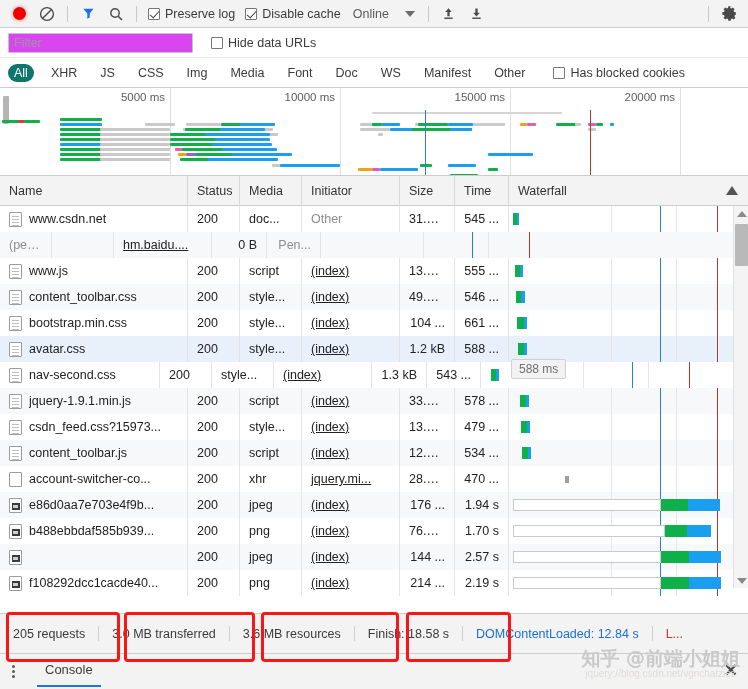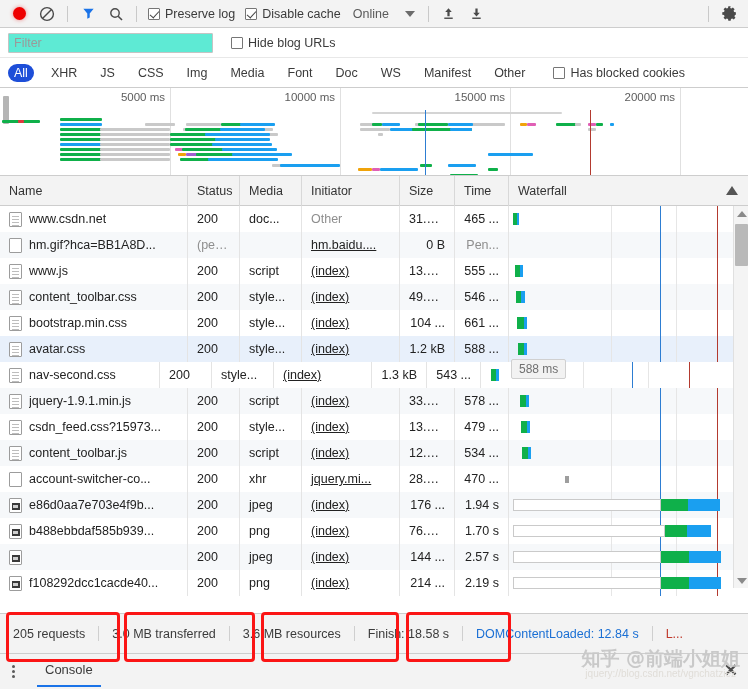--- a/index.html
+++ b/index.html
@@ -46,37 +46,37 @@
   }
   .spacer { flex: 1; }
 
   
   .filterbar {
     height: 30px; display: flex; align-items: center;
     padding: 0 8px; gap: 14px; background: #fff;
     border-bottom: 1px solid #e8e8e8;
   }
   .filter-input {
-    width: 205px; height: 20px; border: 1px solid #c4c4c4;
-    background: #5eead4; font-family: inherit; font-size: 12.5px;
+    width: 185px; height: 20px; border: 1px solid #c4c4c4;
+    background: #d946ef; font-family: inherit; font-size: 12.5px;
     padding: 0 5px; color: #333; border-radius: 1px;
   }
   .filter-input::placeholder { color: #9a9a9a; }
 
   
   .typebar {
     height: 30px; display: flex; align-items: center;
     padding: 0 8px; gap: 11px; background: #fff;
     border-bottom: 1px solid #cdcdcd;
   }
   .type-pill {
     font-size: 12.5px; color: #3b3b3b; white-space: nowrap;
     padding: 2px 6px; border-radius: 9px;
   }
-  .type-pill.active { background: #1d4ed8; color: #fff; }
+  .type-pill.active { background: #0f766e; color: #fff; }
   .typebar .tb-check { margin-left: 7px; }
 
   
   .overview {
     height: 88px; position: relative; background: #fff;
     border-bottom: 1px solid #cdcdcd; overflow: hidden;
   }
   .ov-scrollbar {
     position: absolute; left: 3px; top: 8px; width: 6px; height: 28px;
     background: #b5b5b5; border-radius: 1px;
@@ -297,21 +297,21 @@
         <path fill="#4a4a4a" d="M8 5.2a2.8 2.8 0 1 0 0 5.6 2.8 2.8 0 0 0 0-5.6zm0 4.3a1.5 1.5 0 1 1 0-3 1.5 1.5 0 0 1 0 3z"></path>
         <path fill="#4a4a4a" d="M14 9.1V6.9l-1.7-.3a4.6 4.6 0 0 0-.5-1.2l1-1.4-1.6-1.6-1.4 1a4.6 4.6 0 0 0-1.2-.5L9.1 1.2H6.9l-.3 1.7a4.6 4.6 0 0 0-1.2.5l-1.4-1L2.4 4l1 1.4c-.22.37-.39.78-.5 1.2l-1.7.3v2.2l1.7.3c.11.42.28.83.5 1.2l-1 1.4 1.6 1.6 1.4-1c.37.22.78.39 1.2.5l.3 1.7h2.2l.3-1.7c.42-.11.83-.28 1.2-.5l1.4 1 1.6-1.6-1-1.4c.22-.37.39-.78.5-1.2z"></path>
       </svg>
     </div>
   </div>
 
   <div class="filterbar">
     <input class="filter-input" type="text" placeholder="Filter" style="">
     <label class="tb-check">
       <span class="cbox"></span>
-      <span class="tb-label">Hide blog URLs</span>
+      <span class="tb-label">Hide data URLs</span>
     </label>
   </div>
 
   <div class="typebar" id="typebar">
       <span class="type-pill active">All</span>
       <span class="type-pill">XHR</span>
       <span class="type-pill">JS</span>
       <span class="type-pill">CSS</span>
       <span class="type-pill">Img</span>
       <span class="type-pill">Media</span>
@@ -425,37 +425,33 @@
     <div class="rows" id="rows">
         <div class="row">
           <div class="cell name" style="width: 188px;">
             <span class="fico doc"></span>
             <span class="nm-txt">www.csdn.net</span>
           </div>
           <div class="cell " style="width: 52px;">200</div>
           <div class="cell " style="width: 62px;">doc...</div>
           <div class="cell muted" style="width: 98px;">Other</div>
           <div class="cell num" style="width: 55px;">31.4 ...</div>
-          <div class="cell num" style="width: 54px;">465 ...</div>
+          <div class="cell num" style="width: 54px;">545 ...</div>
           <div class="cell wf">
             <div class="wf-grid" style="left: 102px;"></div>
             <div class="wf-grid" style="left: 167px;"></div>
             <div class="wf-vline" style="left: 151px; background: rgb(45, 125, 210);"></div>
             <div class="wf-vline" style="left: 208px; background: rgb(179, 58, 47);"></div>
             <div class="bar" style="left: 4px; width: 6px;">
               <div class="g" style="left:0px;width:4px"></div>
               <div class="b" style="left:4px;width:2px"></div>
             </div>
           </div>
         </div>
         <div class="row odd">
-          <div class="cell name" style="width: 188px;">
-            <span class="fico "></span>
-            <span class="nm-txt">hm.gif?hca=BB1A8D...</span>
-          </div>
           <div class="cell muted" style="width: 52px;">(pen...</div>
           <div class="cell " style="width: 62px;"></div>
           <div class="cell" style="width: 98px;"><span class="link">hm.baidu....</span></div>
           <div class="cell num" style="width: 55px;">0 B</div>
           <div class="cell num muted" style="width: 54px;">Pen...</div>
           <div class="cell wf">
             <div class="wf-grid" style="left: 102px;"></div>
             <div class="wf-grid" style="left: 167px;"></div>
             <div class="wf-vline" style="left: 151px; background: rgb(45, 125, 210);"></div>
             <div class="wf-vline" style="left: 208px; background: rgb(179, 58, 47);"></div>

